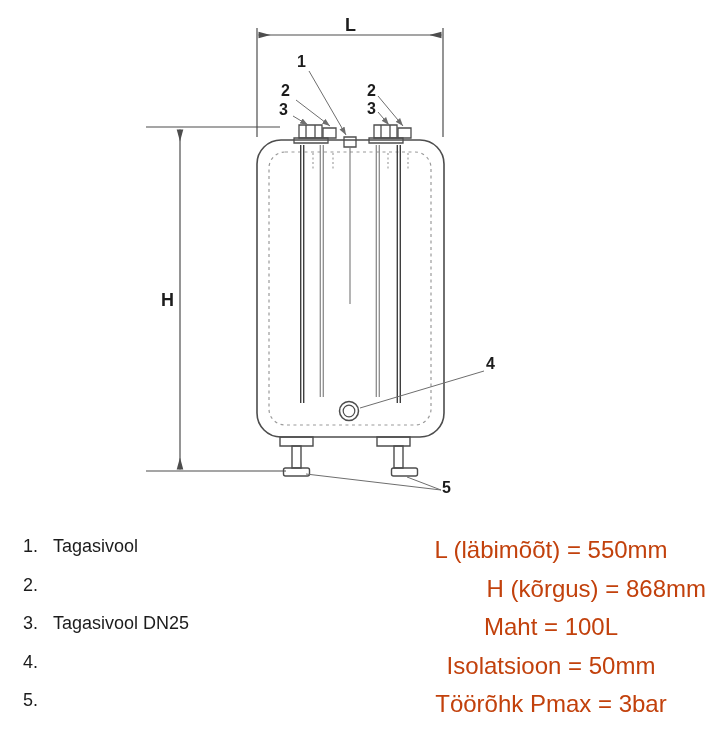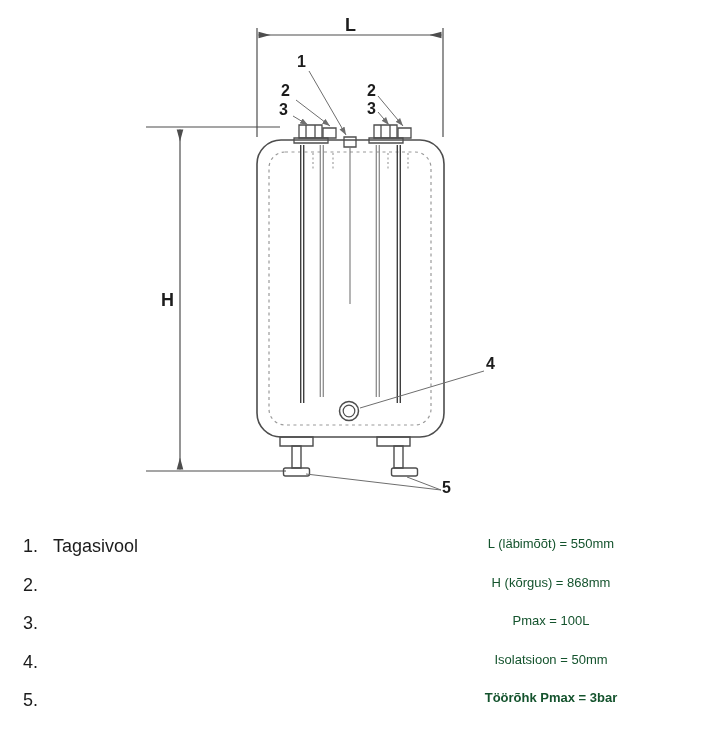--- a/index.html
+++ b/index.html
@@ -13,21 +13,21 @@
     font-size:16px; line-height:1; letter-spacing:0;
   }
   .dim-label { font-size:18px; }
   .legend-row {
     position:absolute; left:23px; display:flex; align-items:flex-start;
     font-size:18px; color:#1c1c1c; white-space:nowrap;
   }
   .legend-num { width:30px; flex:0 0 30px; }
   .spec-line {
     position:absolute; left:396px; width:310px; text-align:center;
-    font-size:13px; color:#14532d; white-space:nowrap;
+    font-size:24px; color:#c2410c; white-space:nowrap;
   }
   svg * { vector-effect:non-scaling-stroke; }
 </style>
 </head>
 <body>
 
 <div class="page">
 
   <div class="drawing-layer">
     <svg width="706" height="520" viewBox="0 0 706 520" xmlns="http://www.w3.org/2000/svg" fill="none">
@@ -138,30 +138,31 @@
   <div>
     <div class="legend-row" style="top:536px;">
       <span class="legend-num">1.</span>
       <span>Tagasivool</span>
     </div>
     <div class="legend-row" style="top:575px;">
       <span class="legend-num">2.</span>
     </div>
     <div class="legend-row" style="top:613px;">
       <span class="legend-num">3.</span>
+      <span>Tagasivool DN25</span>
     </div>
     <div class="legend-row" style="top:652px;">
       <span class="legend-num">4.</span>
     </div>
     <div class="legend-row" style="top:690px;">
       <span class="legend-num">5.</span>
     </div>
   </div>
 
   <div>
     <div class="spec-line" style="top:536px;">L (läbimõõt) = 550mm</div>
-    <div class="spec-line" style="top:575px;">H (kõrgus) = 868mm</div>
-    <div class="spec-line" style="top:613px;">Pmax = 100L</div>
+    <div class="spec-line" style="top:575px;text-align:right;">H (kõrgus) = 868mm</div>
+    <div class="spec-line" style="top:613px;">Maht = 100L</div>
     <div class="spec-line" style="top:652px;">Isolatsioon = 50mm</div>
-    <div class="spec-line" style="top:690px;font-weight:bold;">Töörõhk Pmax = 3bar</div>
+    <div class="spec-line" style="top:690px;">Töörõhk Pmax = 3bar</div>
   </div>
 
 </div>
 
 </body></html>

